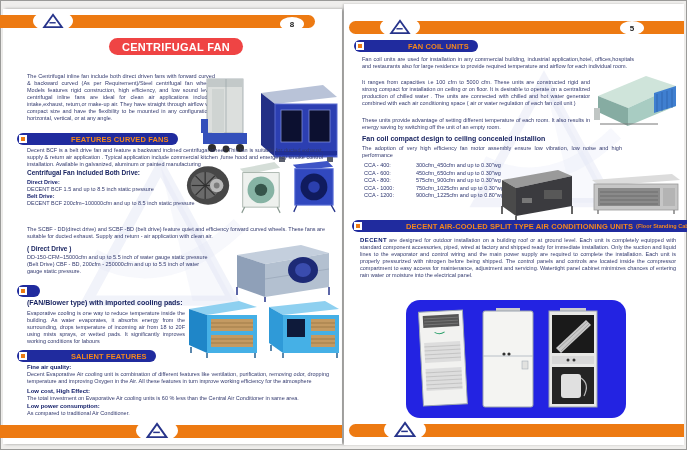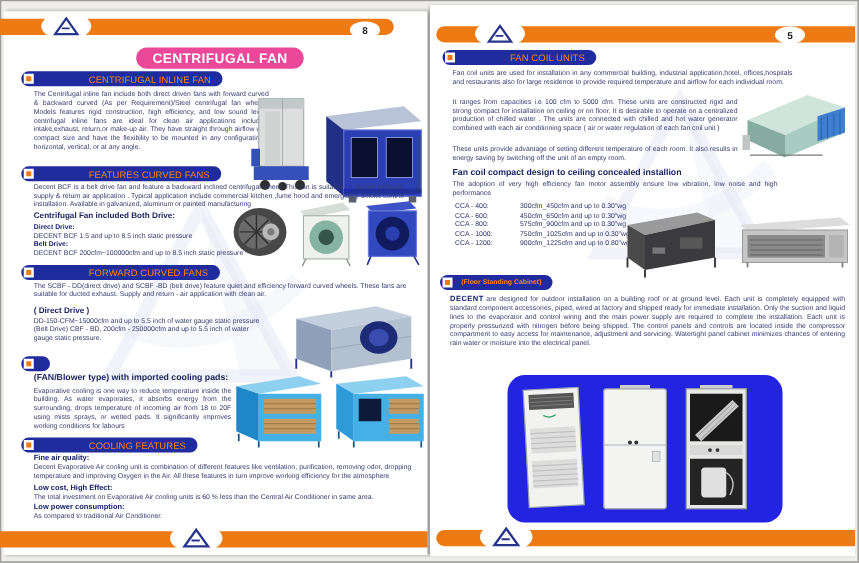--- a/index.html
+++ b/index.html
@@ -7,30 +7,30 @@
   .stage { position:relative; width:687px; height:450px; background:#9a9a98; overflow:hidden;
            font-family:"Liberation Sans", sans-serif; }
   .paper { position:absolute; inset:1px; background:#efeeec; }
   .page  { position:absolute; background:#ffffff; }
   #pageL { left:3px;   top:9px; width:339px; height:435px; box-shadow:2px 0 3px rgba(0,0,0,.35); }
   #pageR { left:344px; top:4px; width:340px; height:441px; box-shadow:-1px 0 2px rgba(0,0,0,.2); }
   .hbar { position:absolute; height:13px; background:#ed7a12; }
   .oval { position:absolute; background:#fff; border-radius:50%; display:flex; align-items:center; justify-content:center; }
   .num  { font-size:8px; font-weight:bold; color:#1c1c1c; }
 
-  .title-pill { position:absolute; background:#ec4899; border-radius:9px; color:#fff;
+  .title-pill { position:absolute; background:#ef4444; border-radius:9px; color:#fff;
                 display:flex; align-items:center; justify-content:center;
                 font-weight:bold; font-size:11px; letter-spacing:.3px; }
 
   .sec { position:absolute; display:inline-flex; align-items:center; height:12px;
          background:#202b9e; border-radius:7px; padding:0 9px 0 2px; white-space:nowrap; }
   .sec .blt { width:8px; height:8px; background:#fff; margin-right:4px; flex:none;
               display:flex; align-items:center; justify-content:center; }
   .sec .blt i { display:block; width:4px; height:4px; background:#ed7a12; }
-  .sec .lbl { color:#f5881c; font-weight:normal; font-size:7.5px; letter-spacing:.1px;padding-left:40px; }
+  .sec .lbl { color:#f5881c; font-weight:bold; font-size:7.5px; letter-spacing:.1px;padding-left:40px; }
   .sec .sfx { color:#f5881c; font-weight:bold; font-size:5.5px; margin-left:3px; }
 
   .txt  { position:absolute; font-size:5.5px; line-height:7px; color:#333a6e; text-align:justify; }
   .sub7 { position:absolute; font-size:7px;  font-weight:bold; color:#15205e; }
   .sub6 { position:absolute; font-size:6.5px; font-weight:bold; color:#15205e; }
   .lines { position:absolute; font-size:5.5px; line-height:7px; color:#333a6e; }
   .lines .b { font-weight:bold; color:#1a2570; }
   .feat-label { position:absolute; font-size:6px; font-weight:bold; color:#14206a; }
 
   .cca { position:absolute; }
@@ -66,26 +66,20 @@
       </svg>
     </div>
     <div class="oval" style="left:277px;top:8px;width:24px;height:14px">
       <span class="num">8</span>
     </div>
 
     <div class="title-pill" style="left:106px;top:29px;width:134px;height:17px">
       <span>CENTRIFUGAL FAN</span>
     </div>
 
-    <div class="sec" style="left:14px;top:48px">
-      <span class="blt">
-          <i></i>
-        </span>
-      <span class="lbl">CENTRIFUGAL INLINE FAN</span>
-    </div>
     <div class="txt" style="left:24px;top:64px;width:188px">The Centrifugal inline fan include both direct driven fans with forward curved &amp; backward curved (As per Requirement)/Steel centrifugal fan wheels. Models features rigid construction, high efficiency, and low sound levels centrifugal inline fans are ideal for clean air applications including intake,exhaust, return,or make-up air. They have straight through airflow with compact size and have the flexibility to be mounted in any configuration - horizontal, vertical, or at any angle.</div>
 
     <svg class="img" viewBox="0 0 142 92" style="left:196px;top:64px;width:142px;height:92px">
       <rect x="8" y="6" width="36" height="54" fill="#dcdfdd" stroke="#9aa4a8" stroke-width="0.8"></rect>
       <rect x="8" y="6" width="36" height="8" fill="#c3c9c9"></rect>
       <rect x="13" y="16" width="12" height="44" fill="#cfd4d2"></rect>
       <line x1="27" y1="6" x2="27" y2="60" stroke="#9aa4a8" stroke-width="0.7"></line>
       <rect x="4" y="60" width="44" height="11" fill="#3450bb"></rect>
       <rect x="2" y="46" width="7" height="14" fill="#3450bb"></rect>
       <circle cx="13" cy="75" r="4" fill="#2e2e2e"></circle>
@@ -136,26 +130,20 @@
       <path d="M8 50 l-3 6 M42 50 l3 6" stroke="#8a9a91" stroke-width="1.2"></path>
     </svg>
     <svg class="img" viewBox="0 0 50 58" style="left:286px;top:148px;width:48px;height:56px">
       <polygon points="4,8 40,4 46,10 10,14" fill="#3e54c6"></polygon>
       <rect x="6" y="12" width="40" height="38" fill="#3148bf" stroke="#6b7ede" stroke-width="1"></rect>
       <circle cx="26" cy="31" r="14" fill="#101b5e"></circle>
         <circle cx="26" cy="31" r="6" fill="#2b3fae"></circle>
       <path d="M8 50 l-3 7 M44 50 l4 7" stroke="#27348b" stroke-width="1.4"></path>
     </svg>
 
-    <div class="sec" style="left:14px;top:203px">
-      <span class="blt">
-          <i></i>
-        </span>
-      <span class="lbl">FORWARD CURVED FANS</span>
-    </div>
     <div class="txt" style="left:24px;top:217px;width:298px">The SCBF - DD(direct drive) and SCBF -BD (belt drive) feature quiet and efficiency forward curved wheels. These fans are suitable for ducted exhaust. Supply and return - air application with clean air.</div>
     <div class="sub6" style="left:24px;top:236px">( Direct Drive )</div>
     <div class="lines" style="left:24px;top:245px;width:185px">
       <div>DD-150-CFM~15000cfm and up to 5.5 inch of water gauge static pressure</div>
       <div>(Belt Drive) CBF - BD, 200cfm - 250000cfm and up to 5.5 inch of water gauge static pressure.</div>
     </div>
 
     <svg class="img" viewBox="0 0 104 64" style="left:228px;top:230px;width:104px;height:64px">
       <polygon points="6,16 70,6 98,14 34,25" fill="#c4cfdd"></polygon>
       <polygon points="6,16 34,25 34,58 6,48" fill="#8fa0b8"></polygon>
@@ -199,21 +187,21 @@
         <line x1="126" y1="44" x2="150" y2="44"></line>
           <line x1="126" y1="48" x2="150" y2="48"></line>
       </g>
       <path d="M86 50 v6 M98 58 v5 M152 58 v5" stroke="#16558a" stroke-width="1.4"></path>
     </svg>
 
     <div class="sec" style="left:14px;top:341px">
       <span class="blt">
           <i></i>
         </span>
-      <span class="lbl">COOLING FEATURES</span>
+      <span class="lbl">SALIENT FEATURES</span>
     </div>
     <div class="feat-label" style="left:24px;top:355px">Fine air quality:</div>
     <div class="txt" style="left:24px;top:362px;width:302px">Decent Evaporative Air cooling unit is combination of different features like ventilation, purification, removing odor, dropping temperature and improving Oxygen in the Air. All these features in turn improve working efficiency for the atmosphere</div>
     <div class="feat-label" style="left:24px;top:379px">Low cost,  High Effect:</div>
     <div class="txt" style="left:24px;top:386px;width:302px">The total investment on Evaporative Air cooling units is 60 % less than the Central Air Conditioner in same area.</div>
     <div class="feat-label" style="left:24px;top:394px">Low power consumption:</div>
     <div class="txt" style="left:24px;top:401px;width:302px">As compared to traditional Air Conditioner.</div>
 
     <div class="hbar" style="left:-3px;top:416px;width:342px"></div>
     <div class="oval" style="left:133px;top:410px;width:42px;height:23px">
@@ -313,20 +301,21 @@
           <line x1="12" y1="36" x2="70" y2="36"></line>
       </g>
       <rect x="75" y="20" width="12" height="18" fill="#b4b4b4"></rect>
       <path d="M10 42 v4 M86 42 v4" stroke="#7a7a7a" stroke-width="1.4"></path>
     </svg>
 
     <div class="sec" style="left:8px;top:216px">
       <span class="blt">
           <i></i>
         </span>
+      <span class="lbl">DECENT AIR-COOLED SPLIT TYPE AIR CONDITIONING UNITS</span>
       <span class="sfx">(Floor Standing Cabinet)</span>
     </div>
     <div class="txt" style="left:16px;top:233px;width:316px">
       <span class="lead">DECENT</span><span>are designed for outdoor installation on a building roof or at ground level. Each unit is completely equipped with standard component accessories, piped, wired at factory and shipped ready for immediate installation. Only the suction and liquid lines to the evaporator and control wiring and the main power supply are required to complete the installation. Each unit is properly pressurized with nitrogen before being shipped. The control panels and controls are located inside the compressor compartment to easy access for maintenance, adjustment and servicing. Watertight panel cabinet minimizes chances of entering rain water or moisture into the electrical panel.</span>
     </div>
 
     <div class="bluebox" style="left:62px;top:296px;width:220px;height:118px">
       <svg class="img" viewBox="0 0 46 98" style="left:14px;top:10px;width:46px;height:98px;transform:rotate(-3deg)">
         <rect x="1" y="1" width="44" height="94" fill="#f2f2f0" stroke="#9aa4b0" stroke-width="1"></rect>
         <rect x="5" y="5" width="36" height="12" fill="#555"></rect>

